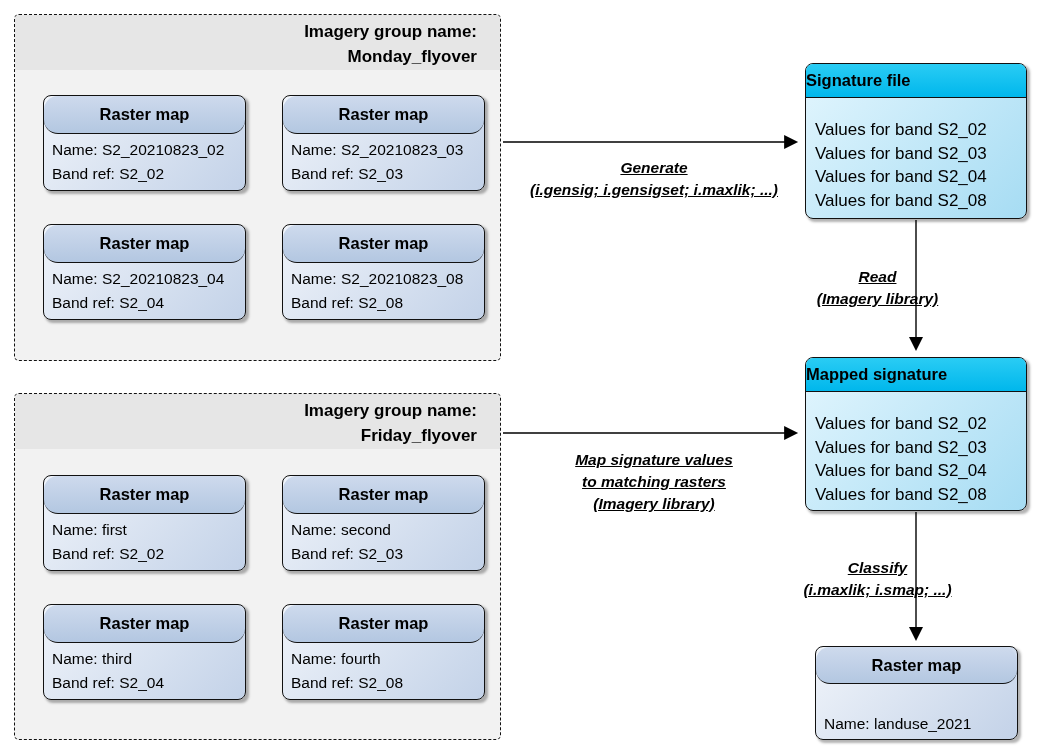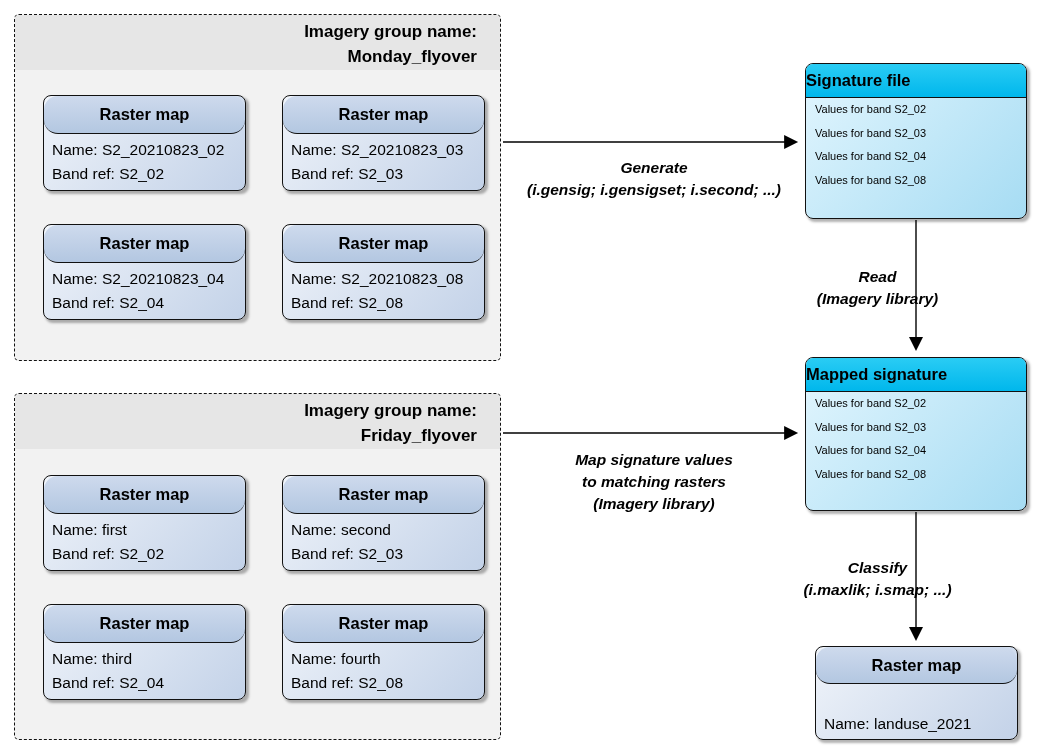--- a/index.html
+++ b/index.html
@@ -35,25 +35,25 @@
     position:absolute;width:222px;box-sizing:border-box;
     border:1.4px solid #111;border-radius:8px;overflow:hidden;
     background:linear-gradient(135deg,#e3f6fe 0%,#a6dcf3 100%);
     box-shadow:2.5px 2.5px 2.5px rgba(0,0,0,0.3);
   }
   .cbox-title{
     height:34px;box-sizing:border-box;border-bottom:1.4px solid #111;
     background:linear-gradient(180deg,#2accf4 0%,#00b7ec 100%);
     font-weight:700;font-size:16.5px;line-height:33px;
   }
-  .cbox-body{padding:0 9px 4px 9px;font-size:11px;line-height:23.5px;}
+  .cbox-body{padding:20px 9px 4px 9px;font-size:17px;line-height:23.5px;}
   
   .edge-label{
     position:absolute;text-align:center;font-weight:700;font-style:italic;
-    font-size:15.5px;line-height:22px;
+    font-size:15.5px;line-height:22px;text-decoration:underline;
   }
   svg.edges{position:absolute;left:0;top:0;pointer-events:none;}
 </style>
 </head>
 <body>
 
 <div class="canvas">
 
   <svg class="edges" width="1041" height="756" viewBox="0 0 1041 756">
     <defs>
@@ -159,21 +159,21 @@
 
   <div class="rbox" style="left:815px;top:646px;width:203px;height:94px;">
     <div class="rbox-title" style="height:37px;line-height:36px;">Raster map</div>
     <div class="rbox-body" style="padding-top:28px;">
       <div>Name: landuse_2021</div>
     </div>
   </div>
 
   <div class="edge-label" style="left:503px;top:157px;width:302px;">
     <div>Generate</div>
-    <div>(i.gensig; i.gensigset; i.second; ...)</div>
+    <div>(i.gensig; i.gensigset; i.maxlik; ...)</div>
   </div>
   <div class="edge-label" style="left:760px;top:266px;width:235px;">
     <div>Read</div>
     <div>(Imagery library)</div>
   </div>
   <div class="edge-label" style="left:503px;top:437px;width:302px;margin-top:12px;">
     <div>Map signature values</div>
     <div>to matching rasters</div>
     <div>(Imagery library)</div>
   </div>

